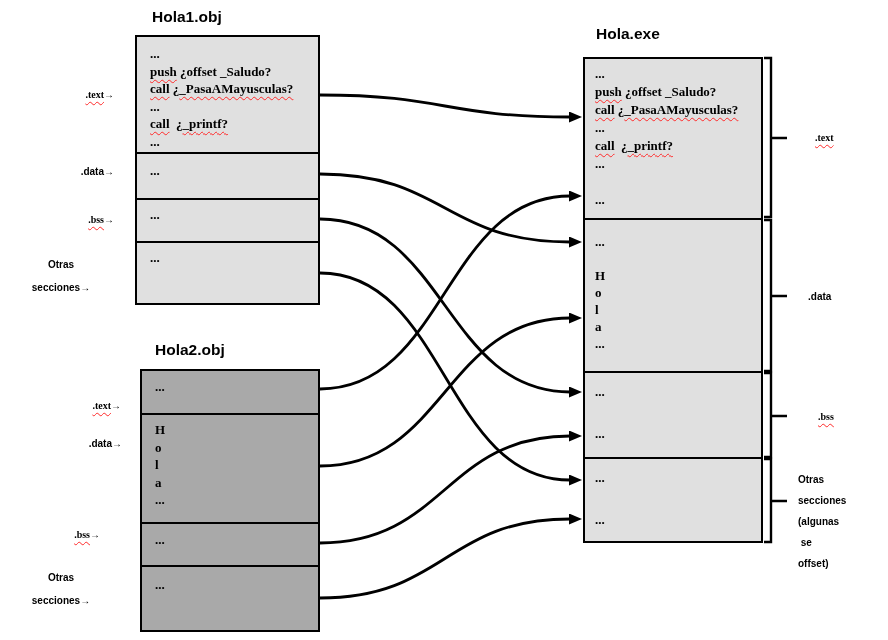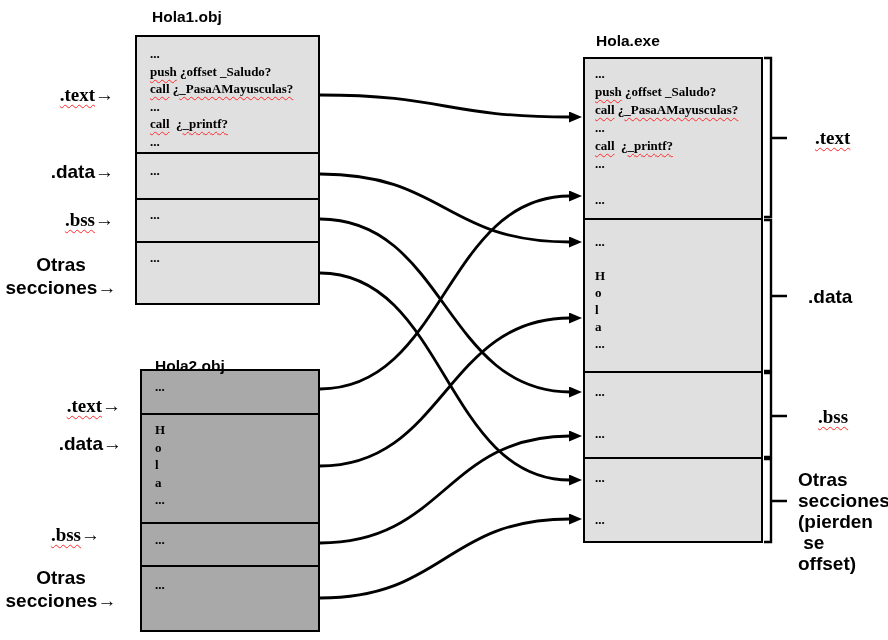--- a/index.html
+++ b/index.html
@@ -8,21 +8,21 @@
   .box{position:absolute;border:2px solid #000;box-sizing:border-box;}
   .box.light{background:#e0e0e0;}
   .box.dark{background:#a9a9a9;}
   .sec{box-sizing:border-box;overflow:hidden;}
   .sec + .sec{border-top:2px solid #000;}
   .codeline{font-family:"Liberation Serif","DejaVu Serif",serif;font-weight:bold;
             font-size:13px;white-space:pre;}
   .sq{text-decoration-line:underline;text-decoration-style:wavy;
       text-decoration-color:#ff2a2a;text-decoration-thickness:1px;text-underline-offset:3px;font-family:Liberation Serif, serif;}
   .box-title{position:absolute;font-weight:bold;font-size:15.5px;white-space:pre;}
-  .lbl{position:absolute;font-weight:bold;font-size:19px;white-space:pre;}
+  .lbl{position:absolute;font-weight:bold;font-size:10px;white-space:pre;}
   .lbl div{white-space:pre;}
   svg.overlay{position:absolute;left:0;top:0;}
 </style>
 </head>
 <body>
 
 <div class="stage">
   <svg class="overlay" width="888" height="640" viewBox="0 0 888 640">
     <defs>
       <marker id="ah" markerUnits="userSpaceOnUse" markerWidth="14" markerHeight="12" refX="1" refY="5.5" orient="auto">
@@ -111,28 +111,28 @@
         </div>
         <div class="sec" style="height: 84px; padding-top: 8px; padding-left: 10px; line-height: 21px;">
           <div class="codeline"><span>...</span></div>
           <div class="codeline">&nbsp;</div>
           <div class="codeline"><span>...</span></div>
         </div>
       </div>
     </div>
   <div id="label-layer">
       <div class="box-title" style="left: 152px; top: 8px;">Hola1.obj</div>
-      <div class="box-title" style="left: 155px; top: 357px;">Hola2.obj</div>
-      <div class="box-title" style="left: 596px; top: 32px;">Hola.exe</div>
+      <div class="box-title" style="left: 155px; top: 341px;">Hola2.obj</div>
+      <div class="box-title" style="left: 596px; top: 25px;">Hola.exe</div>
       <div class="lbl" style="top: 86px; line-height: 18px; right: 774px; text-align: right;"><div><span class="sq">.text</span><span>→</span></div></div>
       <div class="lbl" style="top: 163px; line-height: 18px; right: 774px; text-align: right;"><div><span>.data</span><span>→</span></div></div>
       <div class="lbl" style="top: 211px; line-height: 18px; right: 774px; text-align: right;"><div><span class="sq">.bss</span><span>→</span></div></div>
       <div class="lbl" style="top: 253px; line-height: 23px; left: -19px; width: 160px; text-align: center;"><div><span>Otras</span></div><div><span>secciones</span><span>→</span></div></div>
       <div class="lbl" style="top: 397px; line-height: 18px; right: 767px; text-align: right;"><div><span class="sq">.text</span><span>→</span></div></div>
       <div class="lbl" style="top: 435px; line-height: 18px; right: 766px; text-align: right;"><div><span>.data</span><span>→</span></div></div>
       <div class="lbl" style="top: 526px; line-height: 18px; right: 788px; text-align: right;"><div><span class="sq">.bss</span><span>→</span></div></div>
       <div class="lbl" style="top: 566px; line-height: 23px; left: -19px; width: 160px; text-align: center;"><div><span>Otras</span></div><div><span>secciones</span><span>→</span></div></div>
       <div class="lbl" style="top: 129px; line-height: 18px; left: 815px;"><div><span class="sq">.text</span></div></div>
       <div class="lbl" style="top: 288px; line-height: 18px; left: 808px;"><div><span>.data</span></div></div>
       <div class="lbl" style="top: 408px; line-height: 18px; left: 818px;"><div><span class="sq">.bss</span></div></div>
-      <div class="lbl" style="top: 469px; line-height: 21px; left: 798px;"><div><span>Otras</span></div><div><span>secciones</span></div><div><span>(pierden</span></div><div><span> se</span></div><div><span>offset)</span></div></div>
+      <div class="lbl" style="top: 469px; line-height: 21px; left: 798px;"><div><span>Otras</span></div><div><span>secciones</span></div><div><span>(algunas</span></div><div><span> se</span></div><div><span>offset)</span></div></div>
     </div>
 </div>
 
 </body></html>

